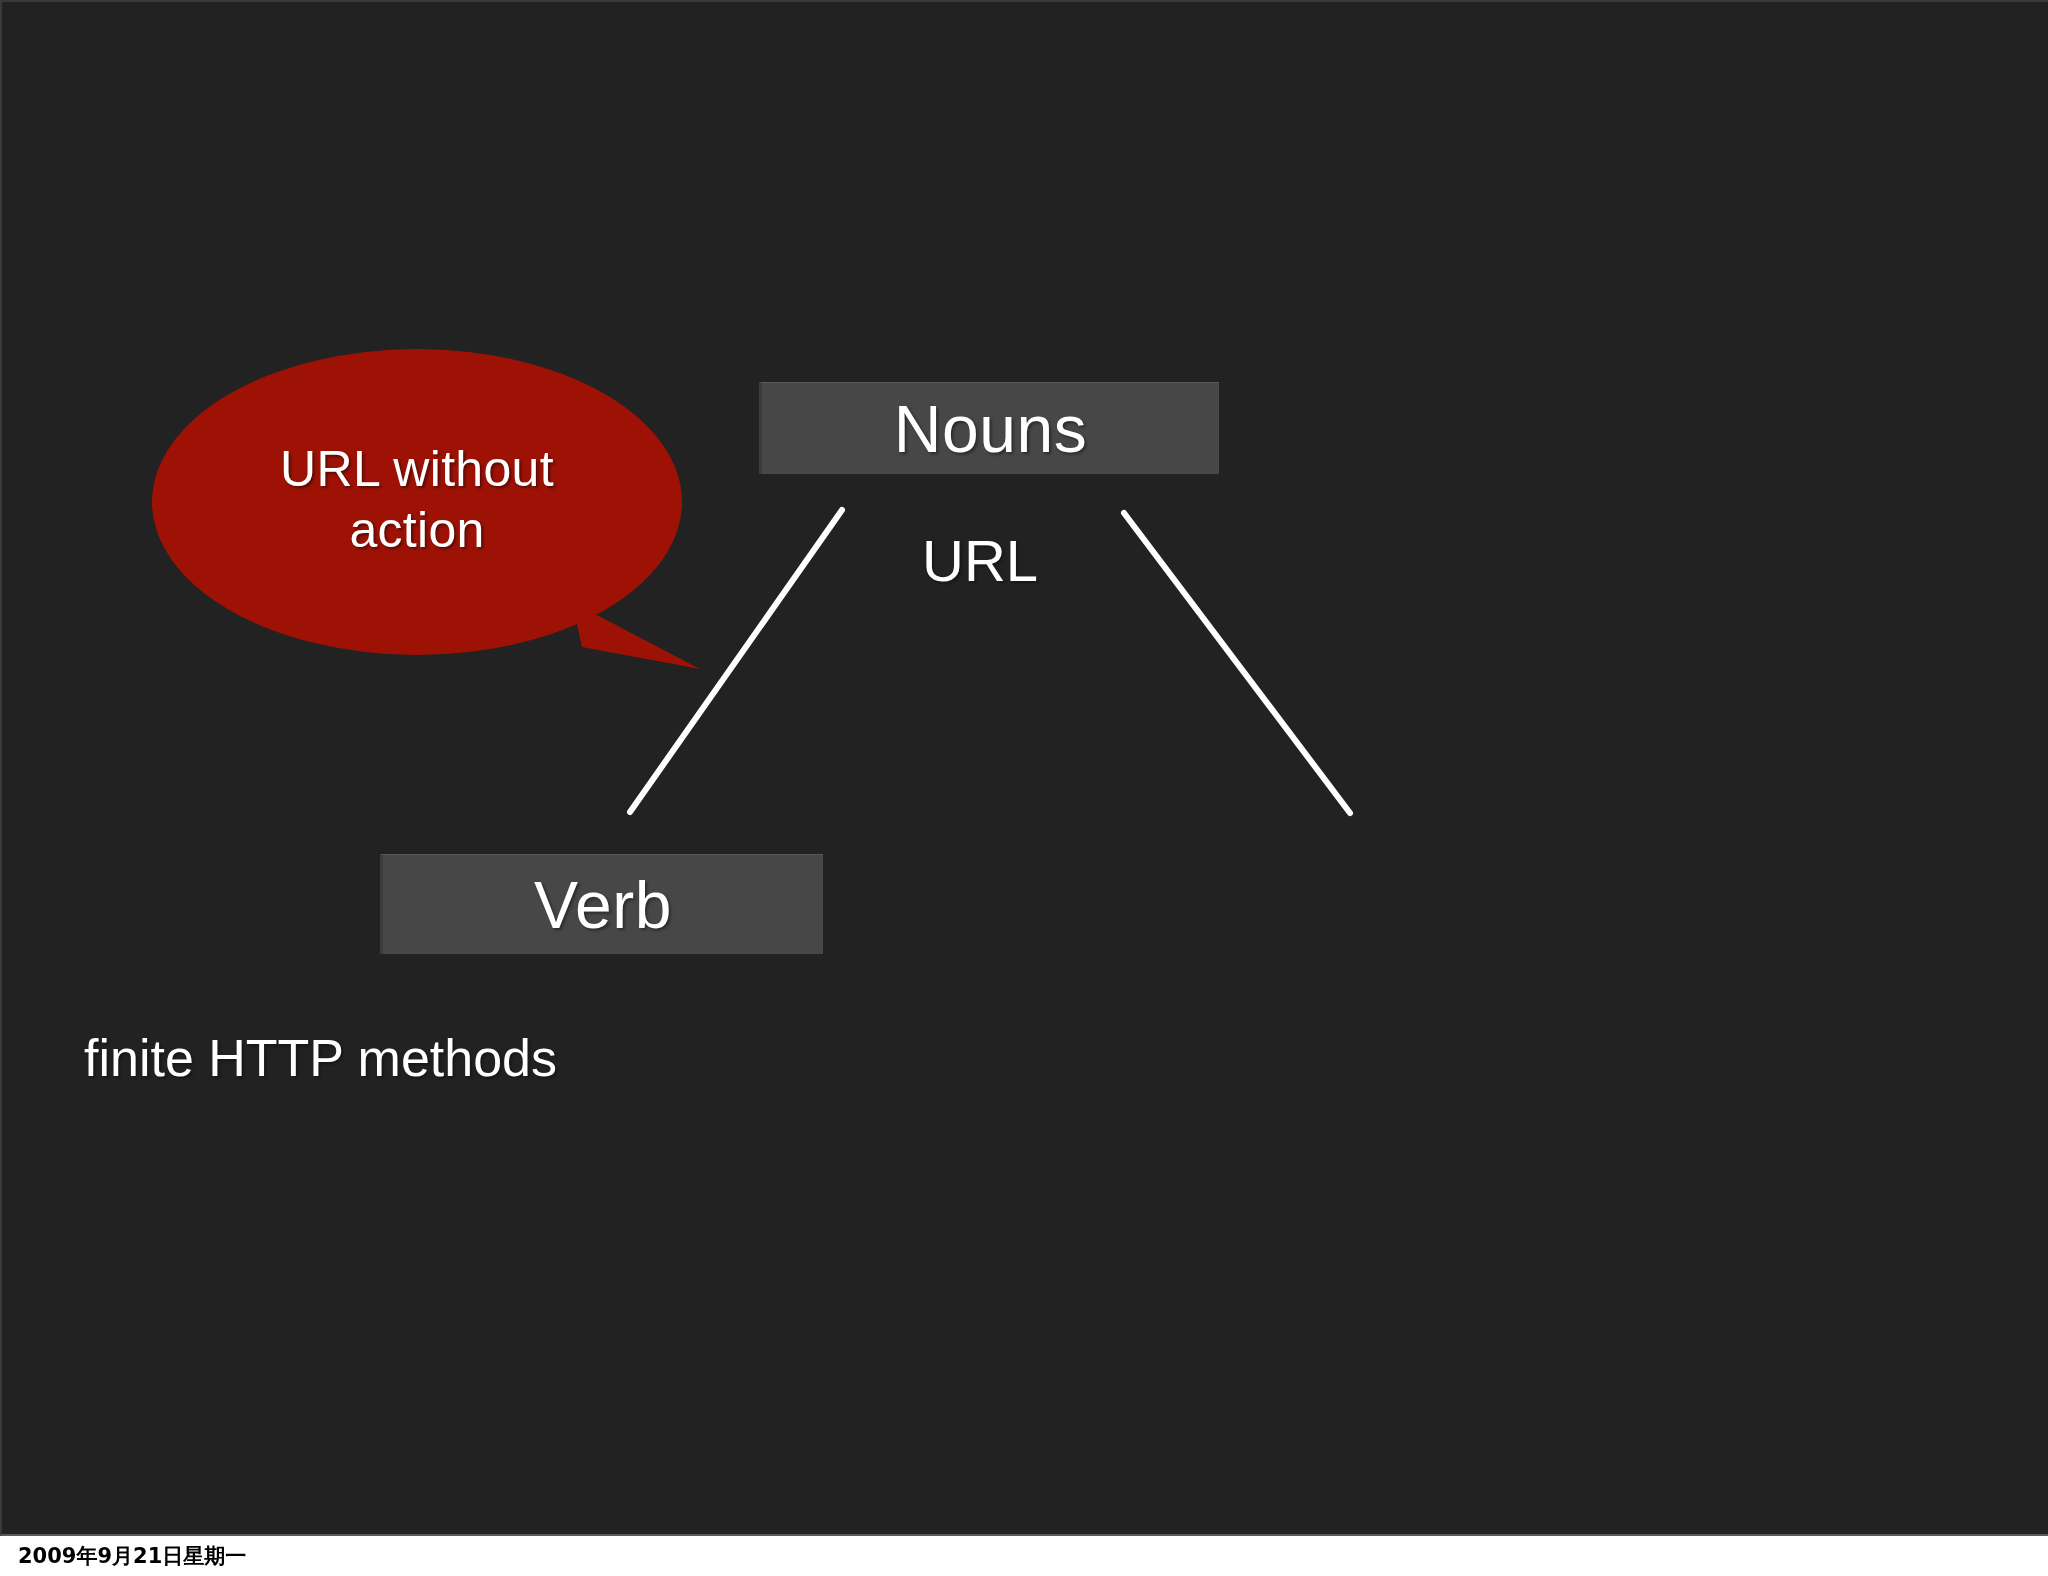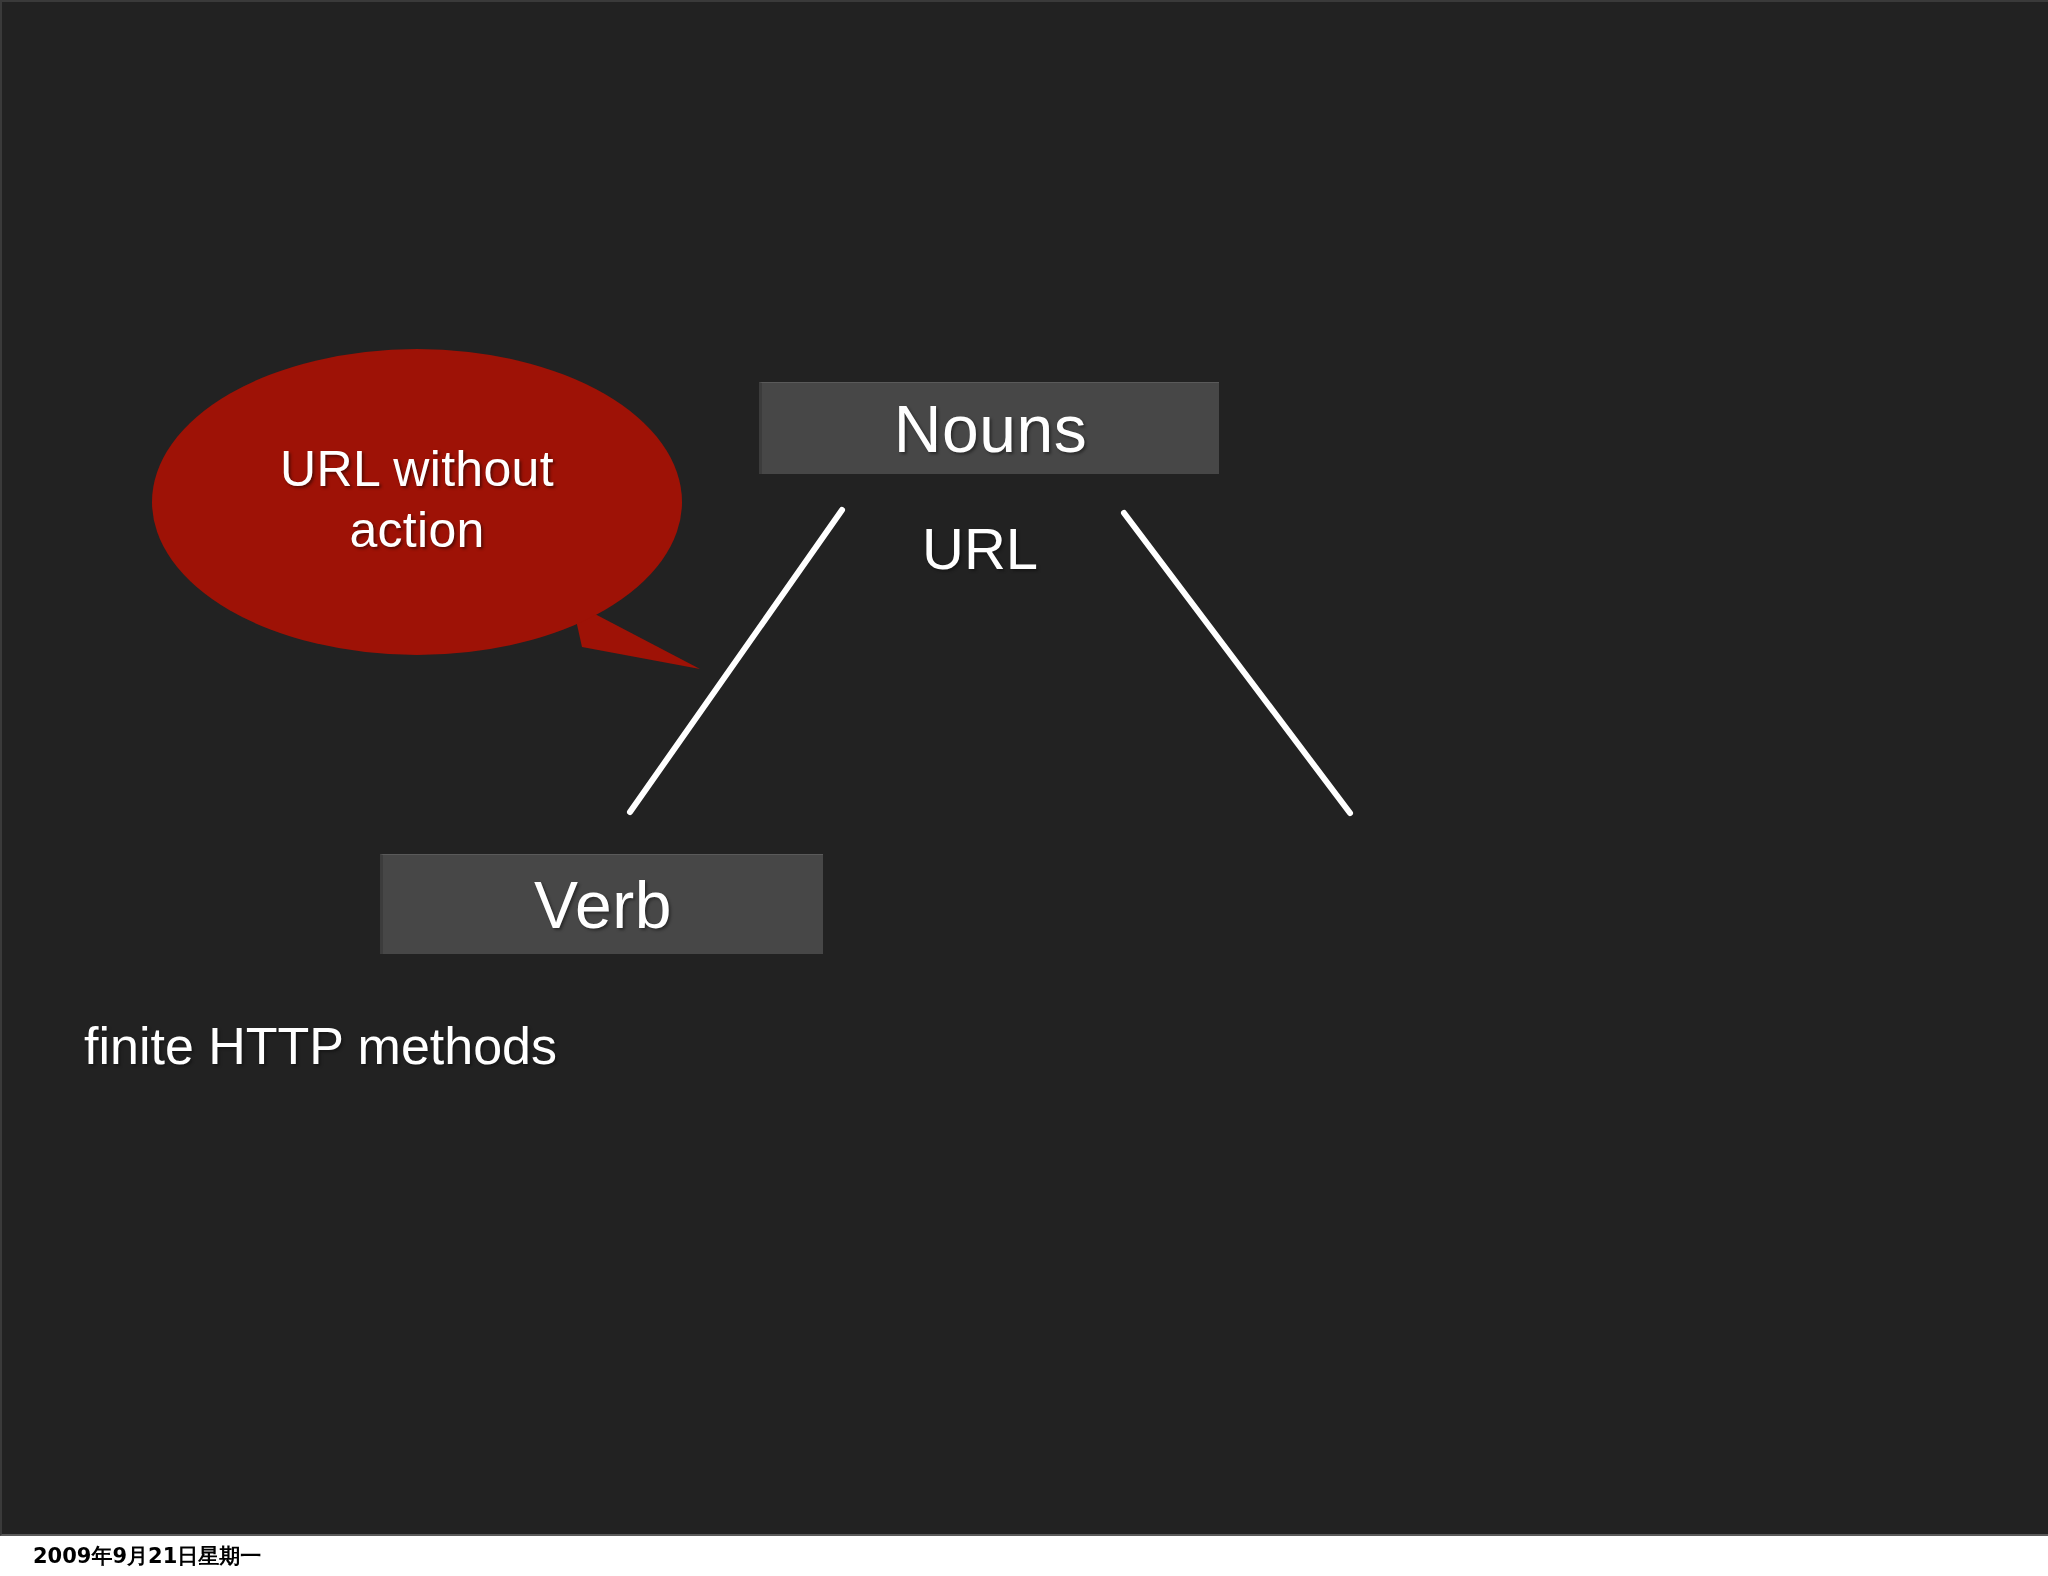--- a/index.html
+++ b/index.html
@@ -114,20 +114,21 @@
   }
 
   
   .caption {
     position: absolute;
     color: #ffffff;
     font-weight: 400;
     line-height: 1;
     text-shadow: 2px 2px 3px rgba(0,0,0,0.35);
     white-space: nowrap;
+    margin-top: 12px;
   }
   #caption-url {
     left: 920px;
     top: 518px;
     font-size: 58px;
   }
   #caption-methods {
     left: 82px;
     top: 1018px;
     font-size: 52px;
@@ -141,21 +142,21 @@
     width: 2048px;
     height: 40px;
     background: #ffffff;
     display: flex;
     align-items: center;
   }
   #footer-date {
     color: #000000;
     font-size: 21px;
     font-weight: 700;
-    padding-left: 33px;
+    padding-left: 18px;
     line-height: 1;
     font-family: "DejaVu Sans", "Liberation Sans", sans-serif;
   }
 </style>
 </head>
 <body>
 
 <div id="slide-root">
 
   <div id="slide-canvas">

